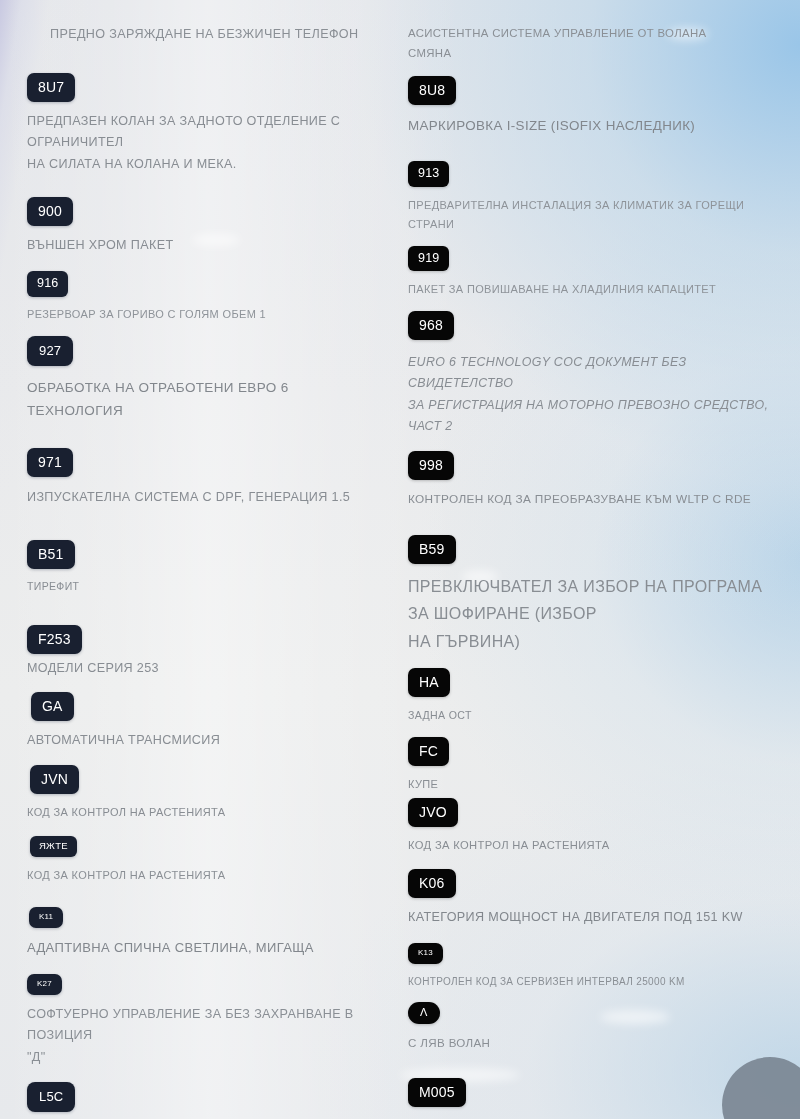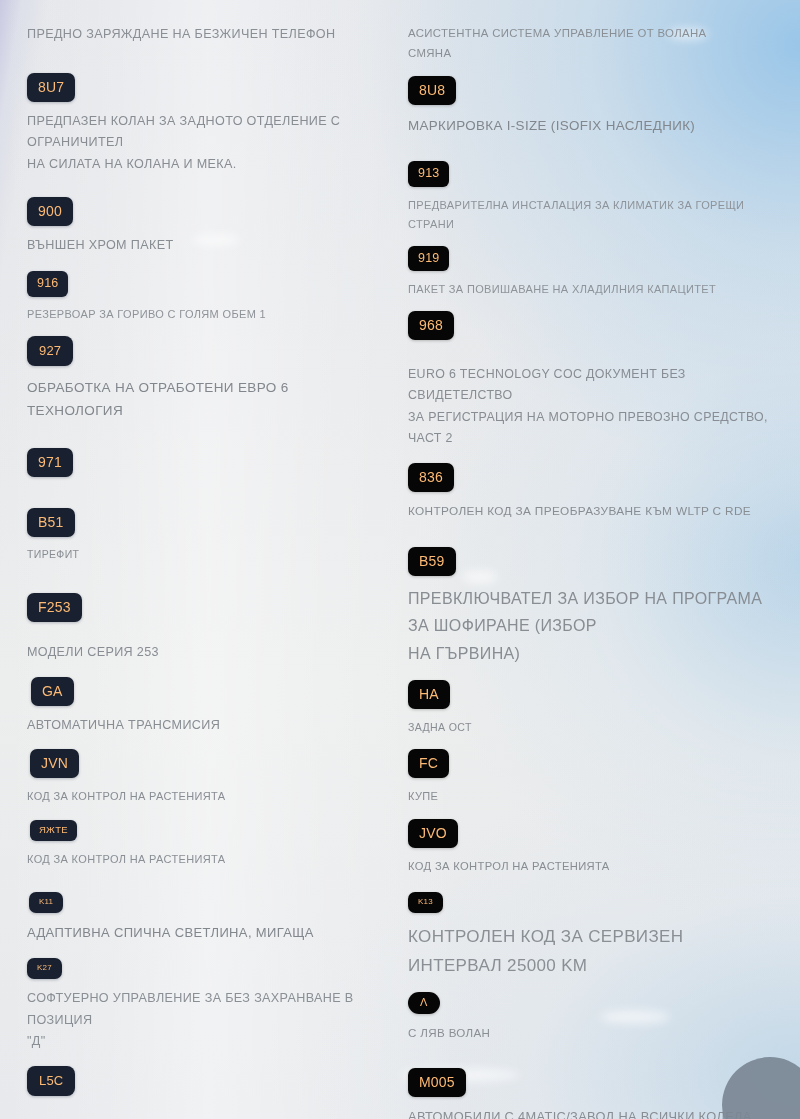--- a/index.html
+++ b/index.html
@@ -52,21 +52,21 @@
     position: relative;
     box-sizing: border-box;
   }
   .col-left  { width: 400px; padding-left: 27px;  padding-right: 14px; }
   .col-right { width: 400px; padding-left: 8px;   padding-right: 26px; }
 
   .entry { position: relative; }
 
   .badge {
     display: inline-block;
-    color: #fdba74;
+    color: #ffffff;
     border-radius: 7px;
     text-align: center;
     letter-spacing: 0.2px;
     white-space: nowrap;
     line-height: 1;
     box-sizing: border-box;
   }
   
   .col-left .badge {
     background: #192030;
@@ -108,21 +108,21 @@
 
   .pill .badge { border-radius: 16px; padding-left: 13px; padding-right: 13px; }
 
   .top-note {
     color: #8a8f95;
     letter-spacing: 0.35px;
     line-height: 1.72;
     white-space: pre-line;
     margin: 0;
   }
-  .col-left  .top-note { font-size: 12.6px; }
+  .col-left  .top-note { font-size: 12.6px; margin-left: 23px; }
   .col-right .top-note { font-size: 11.4px; }
 
   
   .smudge {
     position: absolute;
     border-radius: 50%;
     background: rgba(255,255,255,0.55);
     filter: blur(5px);
     pointer-events: none;
   }
@@ -174,30 +174,31 @@
         <p class="desc" style="margin-top:8px;">РЕЗЕРВОАР ЗА ГОРИВО С ГОЛЯМ ОБЕМ 1</p>
       </div>
 
       <div class="entry sz-xl" style="margin-top:12px;">
         <span class="badge">927</span>
         <p class="desc" style="margin-top:10px;">ОБРАБОТКА НА ОТРАБОТЕНИ ЕВРО 6 ТЕХНОЛОГИЯ</p>
       </div>
 
       <div class="entry sz-lg" style="margin-top:26px;">
         <span class="badge">971</span>
+        <p class="desc" style="margin-top:10px;">ИЗПУСКАТЕЛНА СИСТЕМА С DPF, ГЕНЕРАЦИЯ 1.5</p>
       </div>
 
       <div class="entry sz-lg" style="margin-top:31px;">
         <span class="badge">B51</span>
         <p class="desc" style="margin-top:8px; font-size:10.5px;">ТИРЕФИТ</p>
       </div>
 
       <div class="entry sz-lg" style="margin-top:30px;">
         <span class="badge">F253</span>
-        <p class="desc" style="margin-top:20px;">МОДЕЛИ СЕРИЯ 253</p>
+        <p class="desc" style="margin-top:4px;">МОДЕЛИ СЕРИЯ 253</p>
       </div>
 
       <div class="entry sz-lg" style="margin-top:13px; padding-left:4px;">
         <span class="badge">GA</span>
         <p class="desc" style="margin-top:9px; margin-left:-4px;">АВТОМАТИЧНА ТРАНСМИСИЯ</p>
       </div>
 
       <div class="entry sz-lg" style="margin-top:13px; padding-left:3px;">
         <span class="badge">JVN</span>
         <p class="desc" style="margin-top:9px; margin-left:-3px; font-size:11px;">КОД ЗА КОНТРОЛ НА РАСТЕНИЯТА</p>
@@ -241,54 +242,58 @@
         <p class="desc" style="margin-top:9px;">ПРЕДВАРИТЕЛНА ИНСТАЛАЦИЯ ЗА КЛИМАТИК ЗА ГОРЕЩИ СТРАНИ</p>
       </div>
 
       <div class="entry sz-md" style="margin-top:12px;">
         <span class="badge">919</span>
         <p class="desc" style="margin-top:9px;">ПАКЕТ ЗА ПОВИШАВАНЕ НА ХЛАДИЛНИЯ КАПАЦИТЕТ</p>
       </div>
 
       <div class="entry sz-lg" style="margin-top:12px;">
         <span class="badge">968</span>
-        <p class="desc" style="margin-top:24px; font-size:12.4px;">EURO 6 TECHNOLOGY COC ДОКУМЕНТ БЕЗ СВИДЕТЕЛСТВО
+        <p class="desc" style="margin-top:12px; font-size:12.4px;font-style:italic;">EURO 6 TECHNOLOGY COC ДОКУМЕНТ БЕЗ СВИДЕТЕЛСТВО
 ЗА РЕГИСТРАЦИЯ НА МОТОРНО ПРЕВОЗНО СРЕДСТВО, ЧАСТ 2</p>
       </div>
 
       <div class="entry sz-lg" style="margin-top:14px;">
-        <span class="badge">836</span>
+        <span class="badge">998</span>
         <p class="desc" style="margin-top:9px; font-size:11.8px;">КОНТРОЛЕН КОД ЗА ПРЕОБРАЗУВАНЕ КЪМ WLTP С RDE</p>
       </div>
 
       <div class="entry sz-lg" style="margin-top:25px;">
         <span class="badge">B59</span>
         <p class="desc" style="margin-top:9px; font-size:16px;">ПРЕВКЛЮЧВАТЕЛ ЗА ИЗБОР НА ПРОГРАМА ЗА ШОФИРАНЕ (ИЗБОР
 НА ГЪРВИНА)</p>
       </div>
 
       <div class="entry sz-lg" style="margin-top:13px;">
         <span class="badge">HA</span>
         <p class="desc" style="margin-top:9px; font-size:10.6px;">ЗАДНА ОСТ</p>
       </div>
 
       <div class="entry sz-lg" style="margin-top:13px;">
         <span class="badge">FC</span>
         <p class="desc" style="margin-top:9px; font-size:11px;">КУПЕ</p>
       </div>
 
-      <div class="entry sz-lg" style="margin-top:13px;">
+      <div class="entry sz-lg" style="margin-top:4px;">
         <span class="badge">JVO</span>
         <p class="desc" style="margin-top:9px; font-size:11.2px;">КОД ЗА КОНТРОЛ НА РАСТЕНИЯТА</p>
       </div>
 
+      <div class="entry sz-lg" style="margin-top:13px;">
+        <span class="badge">K06</span>
+        <p class="desc" style="margin-top:9px; font-size:12.6px; color:#82878d;">КАТЕГОРИЯ МОЩНОСТ НА ДВИГАТЕЛЯ ПОД 151 KW</p>
+      </div>
 
       <div class="entry sz-xs" style="margin-top:13px;">
         <span class="badge">K13</span>
-        <p class="desc" style="margin-top:9px; font-size:17px;">КОНТРОЛЕН КОД ЗА СЕРВИЗЕН ИНТЕРВАЛ 25000 KM</p>
+        <p class="desc" style="margin-top:9px; font-size:10px;">КОНТРОЛЕН КОД ЗА СЕРВИЗЕН ИНТЕРВАЛ 25000 KM</p>
       </div>
 
       <div class="entry sz-xs pill" style="margin-top:12px;">
         <span class="badge" style="font-size:11px; padding:5px 12px 6px;">Λ</span>
         <p class="desc" style="margin-top:9px; font-size:11.6px;">С ЛЯВ ВОЛАН</p>
       </div>
 
       <div class="entry sz-lg" style="margin-top:25px;">
         <span class="badge">M005</span>
         <p class="desc" style="margin-top:9px; font-size:12.8px;">АВТОМОБИЛИ С 4MATIC/ЗАВОД НА ВСИЧКИ КОЛЕЛА</p>

